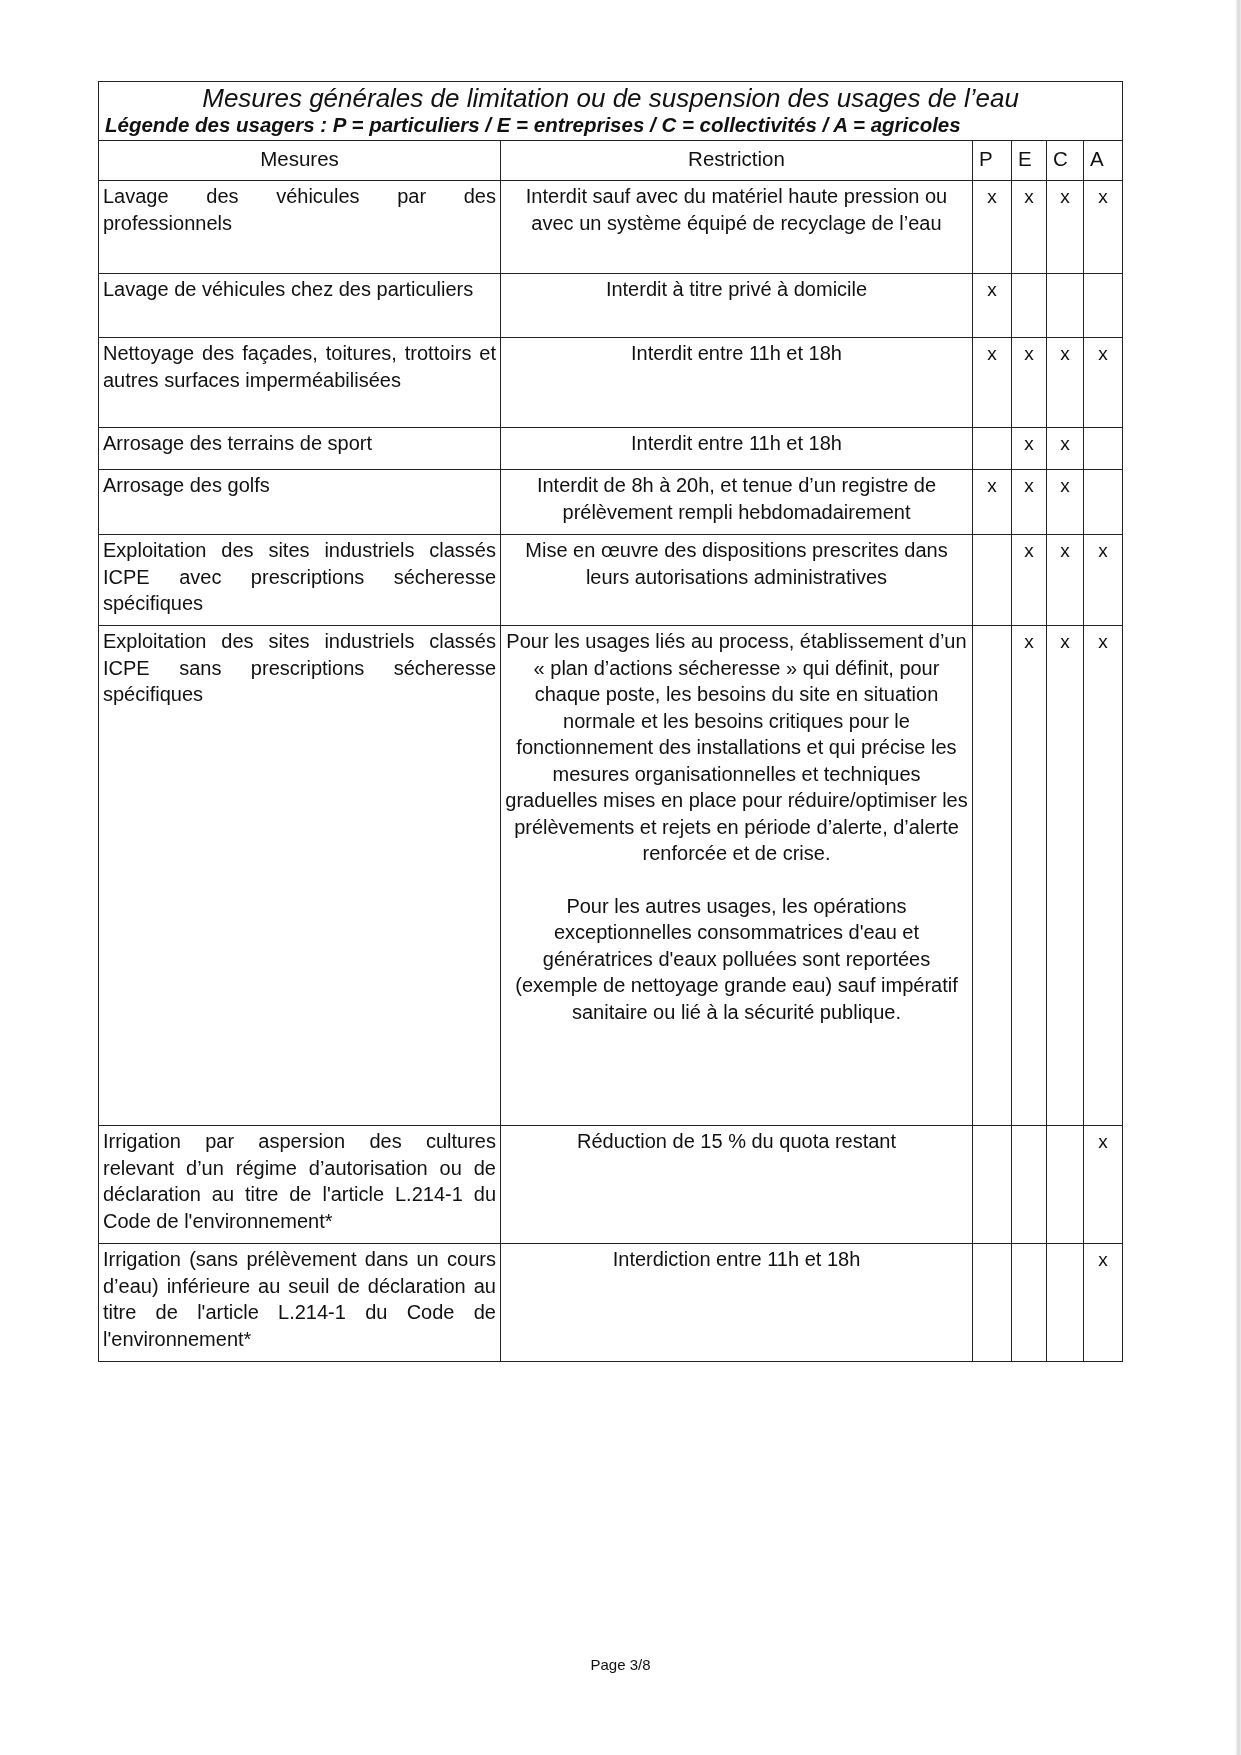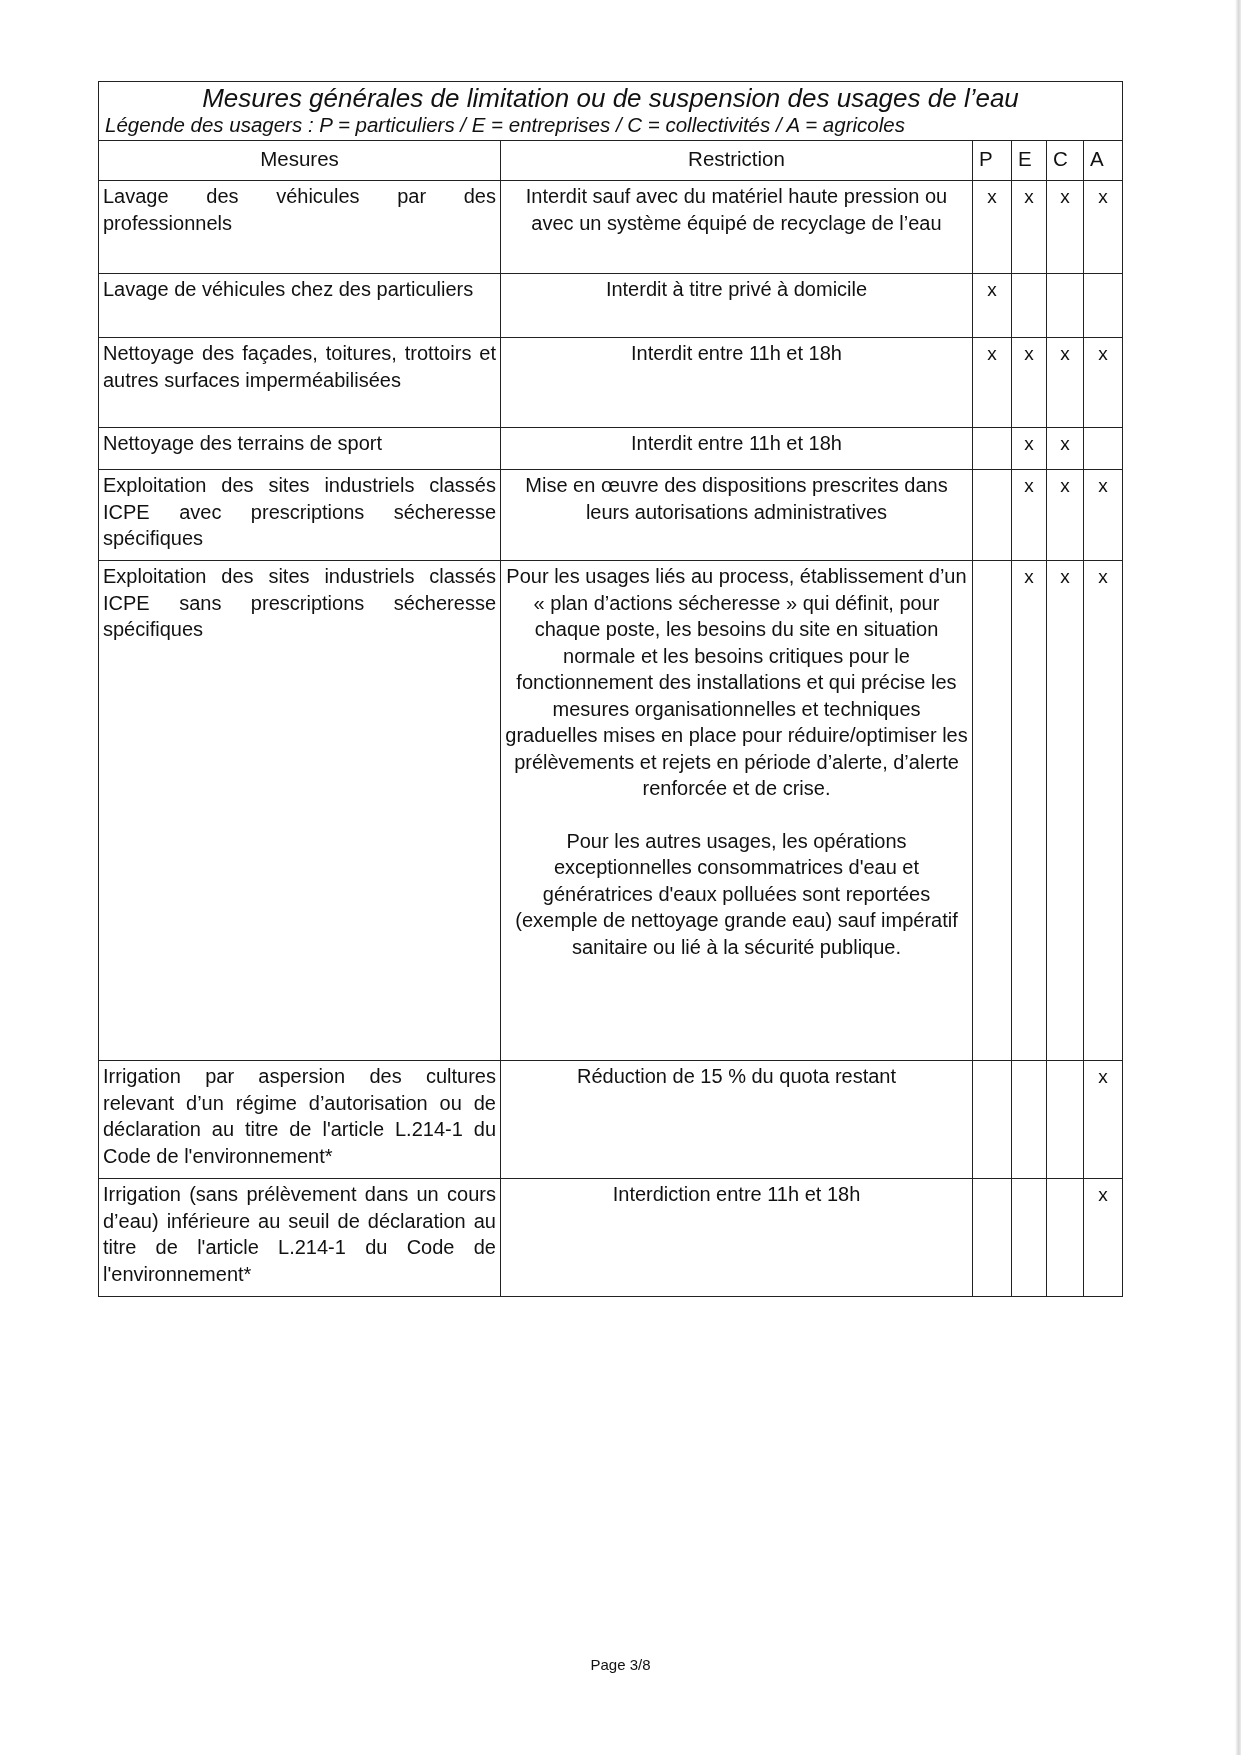--- a/index.html
+++ b/index.html
@@ -14,21 +14,21 @@
   table.measures {
     position: absolute; left: 98px; top: 81px; width: 1024px;
     border-collapse: collapse; table-layout: fixed;
     font-size: 20px; line-height: 26.5px;
   }
   table.measures td, table.measures th {
     border: 1.5px solid #222; vertical-align: top; padding: 2px 4px 4px 4px;
   }
   .title-cell { text-align: center; font-style: italic; padding: 3px 6px 2px 6px !important; }
   .title-line { font-weight: normal; font-size: 26px; }
-  .legend-line { font-size: 20.5px; text-align: left; }
+  .legend-line { font-size: 20.5px; text-align: left; font-weight: bold; }
   th { font-weight: normal; font-size: 20.5px; text-align: center; vertical-align: middle !important; height: 33px; }
   th.user-col { font-weight: normal; text-align: left; padding-left: 6px !important; }
   td.mesure { text-align: justify; text-align-last: left; }
   td.restriction { text-align: center; }
   td.mark { text-align: center; font-size: 19px; padding-top: 3px !important; }
   .para-gap { height: 26px; }
   .page-footer {
     position: absolute; left: 0; width: 1241px; top: 1656px;
     text-align: center; font-size: 15px;
   }
@@ -82,23 +82,31 @@
     </tr>
     <tr style="height:90px">
       <td class="mesure">Nettoyage des façades, toitures, trottoirs et autres surfaces imperméabilisées</td>
       <td class="restriction">Interdit entre 11h et 18h</td>
       <td class="mark">x</td>
       <td class="mark">x</td>
       <td class="mark">x</td>
       <td class="mark">x</td>
     </tr>
     <tr style="height:42px">
-      <td class="mesure">Nettoyage des terrains de sport</td>
+      <td class="mesure">Arrosage des terrains de sport</td>
       <td class="restriction">Interdit entre 11h et 18h</td>
       <td class="mark"></td>
+      <td class="mark">x</td>
+      <td class="mark">x</td>
+      <td class="mark"></td>
+    </tr>
+    <tr style="height:65px">
+      <td class="mesure">Arrosage des golfs</td>
+      <td class="restriction">Interdit de 8h à 20h, et tenue d’un registre de prélèvement rempli hebdomadairement</td>
+      <td class="mark">x</td>
       <td class="mark">x</td>
       <td class="mark">x</td>
       <td class="mark"></td>
     </tr>
     <tr style="height:91px">
       <td class="mesure">Exploitation des sites industriels classés ICPE avec prescriptions sécheresse spécifiques</td>
       <td class="restriction">Mise en œuvre des dispositions prescrites dans leurs autorisations administratives</td>
       <td class="mark"></td>
       <td class="mark">x</td>
       <td class="mark">x</td>

